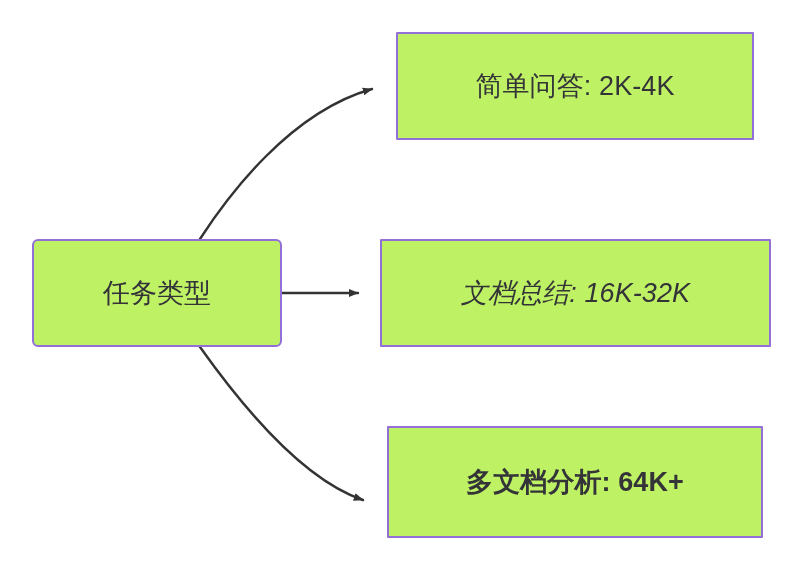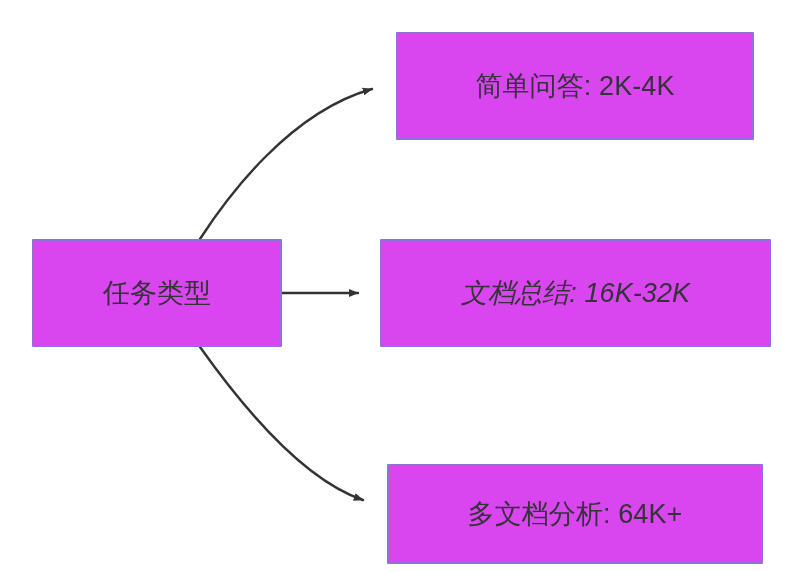--- a/index.html
+++ b/index.html
@@ -23,59 +23,61 @@
     position: absolute;
     left: 0;
     top: 0;
     width: 787px;
     height: 572px;
     pointer-events: none;
   }
   .node {
     position: absolute;
     box-sizing: border-box;
-    background: #d946ef;
+    background: #bef264;
     border: 2px solid #9370d8;
     border-radius: 1px;
     display: flex;
     align-items: center;
     justify-content: center;
     text-align: center;
   }
   .node-label {
     color: #333338;
     font-size: 27px;
     line-height: 1.2;
     letter-spacing: 0.1px;
     white-space: nowrap;
   }
   #node-source {
     left: 32px;
     top: 239px;
     width: 250px;
     height: 108px;
+    border-radius: 6px;
   }
   #node-simple-qa {
     left: 396px;
     top: 32px;
     width: 358px;
     height: 108px;
   }
   #node-doc-summary {
     left: 380px;
     top: 239px;
     width: 391px;
     height: 108px;
     font-style: italic;
   }
   #node-multi-doc {
     left: 387px;
-    top: 464px;
+    top: 426px;
     width: 376px;
-    height: 100px;
+    height: 112px;
+    font-weight: bold;
   }
 </style>
 </head>
 <body>
 
 <div id="diagram-canvas">
 
   <svg id="edge-layer" width="787" height="572" viewBox="0 0 787 572" xmlns="http://www.w3.org/2000/svg">
     <defs>
       <marker id="arrowhead" markerWidth="10" markerHeight="8" refX="9.2" refY="4" orient="auto" markerUnits="userSpaceOnUse">

